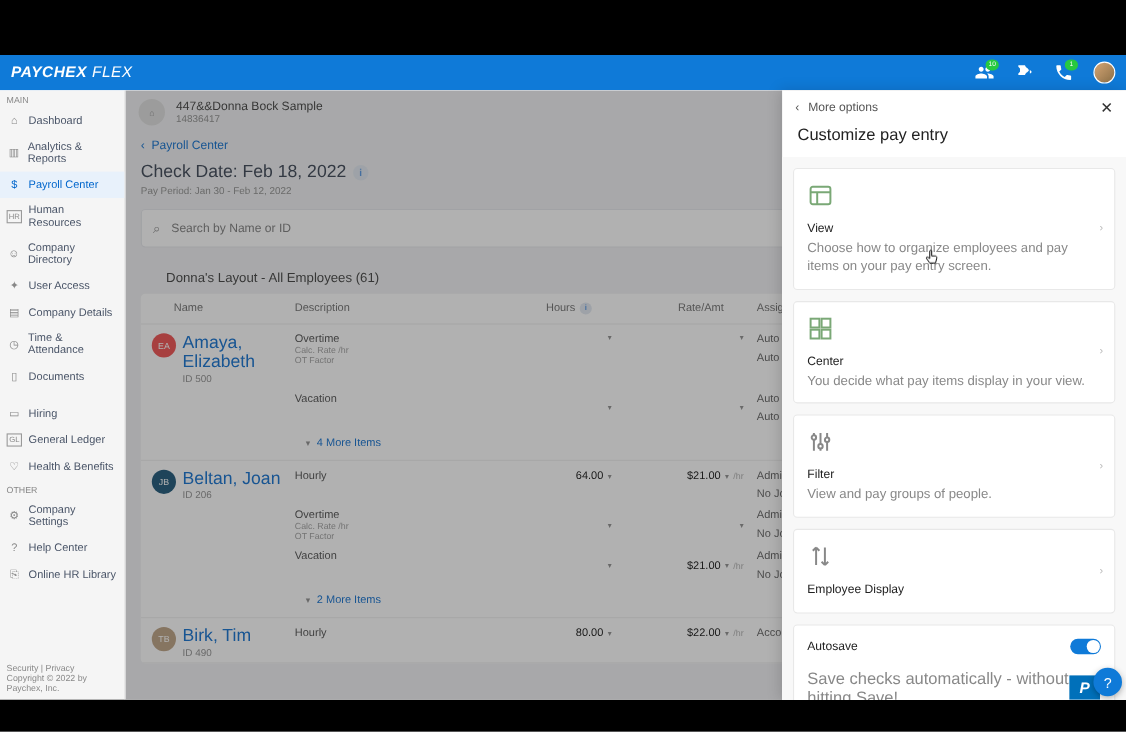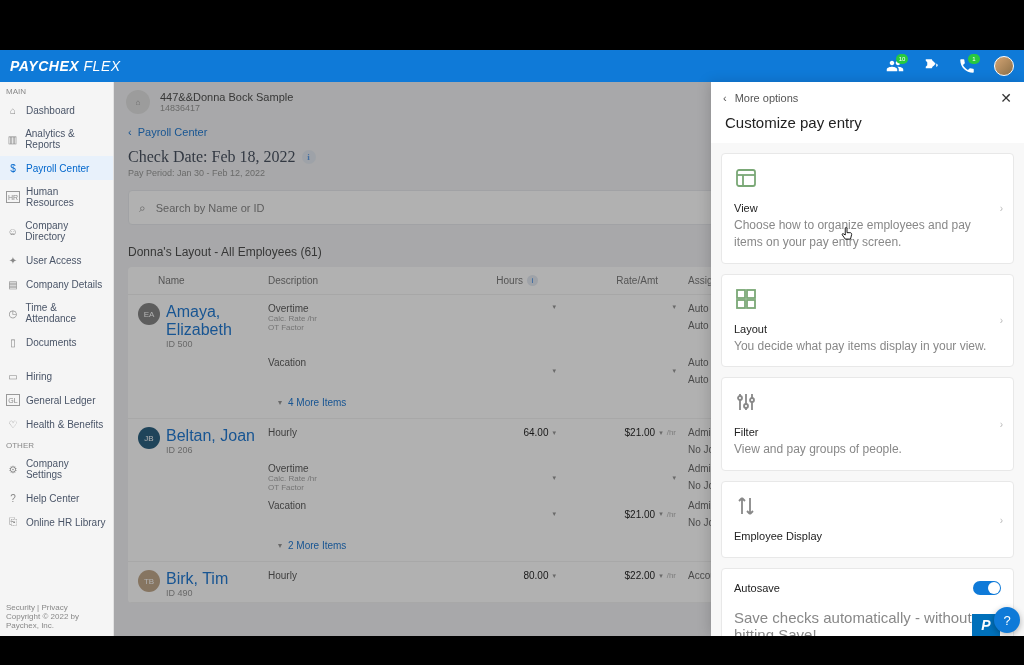--- a/index.html
+++ b/index.html
@@ -21,40 +21,40 @@
     .nav-item.active .nav-icon { color: #0066cc; }
     .sidebar-footer { margin-top: auto; padding: 6px; font-size: 8px; color: #888; }
     .main { flex: 1; background: #f0f1f3; position: relative; overflow: hidden; }
     .dim-overlay { position: absolute; inset: 0; background: rgba(60,60,60,0.4); z-index: 5; }
     .main-content { padding: 0; }
     .company-row { display: flex; align-items: center; gap: 10px; padding: 8px 12px; background: #f0f1f3; }
     .company-avatar { width: 24px; height: 24px; border-radius: 50%; background: #dcdcdc; display: flex; align-items: center; justify-content: center; font-size: 8px; color: #888; }
     .company-name { font-size: 11px; color: #333; }
     .company-id { font-size: 9px; color: #888; }
     .breadcrumb { padding: 4px 14px; display: flex; align-items: center; gap: 6px; color: #0066cc; font-size: 11px; }
-    .page-title { padding: 6px 14px 2px; font-size: 16px; color: #2d3748; display: flex; align-items: center; gap: 6px; font-family: Liberation Serif, serif; }
+    .page-title { padding: 6px 14px 2px; font-size: 16px; color: #2d3748; display: flex; align-items: center; gap: 6px; }
     .page-period { padding: 0 14px 12px; font-size: 9px; color: #888; }
     .info-icon { width: 14px; height: 14px; border-radius: 50%; background: #e0e7f0; color: #4a90e2; display: inline-flex; align-items: center; justify-content: center; font-size: 9px; font-weight: bold; }
     .search-row { background: #fff; border: 1px solid #e5e7eb; border-radius: 4px; margin: 0 14px; padding: 6px 10px; display: flex; align-items: center; gap: 10px; }
     .search-input { border: none; outline: none; flex: 1; font-size: 11px; color: #333; }
     .search-icon { color: #888; font-size: 12px; }
     .search-btn { background: #a7c7a7; border: none; color: #fff; padding: 5px 18px; border-radius: 3px; font-size: 10px; cursor: pointer; }
-    .layout-title { padding: 20px 14px 8px; font-size: 12px; color: #333; }
+    .layout-title { padding: 20px 14px 8px; font-size: 12px; color: #333; margin-left: 23px; }
     .table-wrap { background: #fff; margin: 0 14px; border-radius: 4px; overflow: hidden; }
     .table-header { display: flex; padding: 8px 0; border-bottom: 1px solid #eee; font-size: 10px; color: #666; }
     .th-name { width: 140px; padding-left: 30px; }
     .th-desc { width: 200px; }
     .th-hours { width: 100px; text-align: right; padding-right: 30px; display: flex; justify-content: flex-end; align-items: center; gap: 4px; }
     .th-rate { width: 120px; text-align: right; padding-right: 30px; }
     .th-assign { flex: 1; }
     .emp-block { border-bottom: 1px solid #f0f0f0; }
     .emp-row { display: flex; align-items: flex-start; padding: 8px 0 4px; font-size: 10px; }
     .emp-name-cell { width: 140px; padding-left: 10px; display: flex; gap: 6px; align-items: flex-start; }
     .emp-avatar { width: 22px; height: 22px; border-radius: 50%; display: flex; align-items: center; justify-content: center; font-size: 8px; color: #fff; flex-shrink: 0; }
-    .emp-avatar.pink { background: #737373; }
+    .emp-avatar.pink { background: #ef4444; }
     .emp-avatar.teal { background: #0c4a6e; }
     .emp-avatar.brown { background: #b89b7a; }
     .emp-name { color: #0066cc; font-size: 16px; }
     .emp-id { color: #888; font-size: 9px; }
     .desc-cell { width: 200px; color: #444; }
     .desc-sub { color: #999; font-size: 8px; }
     .hours-cell { width: 100px; text-align: left; padding-right: 12px; display: flex; justify-content: flex-end; align-items: center; gap: 4px; }
     .rate-cell { width: 120px; text-align: right; padding-right: 12px; display: flex; justify-content: flex-end; align-items: center; gap: 4px; }
     .rate-unit { color: #aaa; font-size: 8px; }
     .assign-cell { flex: 1; color: #555; }
@@ -344,21 +344,21 @@
       <div class="option-card">
         <div class="opt-icon">
           <svg viewBox="0 0 24 24" fill="none" stroke="#7aa876" stroke-width="1.8">
             <rect x="3" y="3" width="8" height="8"></rect>
             <rect x="13" y="3" width="8" height="8"></rect>
             <rect x="3" y="13" width="8" height="8"></rect>
             <rect x="13" y="13" width="8" height="8"></rect>
           </svg>
         </div>
         <div style="flex:1;">
-          <div class="opt-title">Layout</div>
+          <div class="opt-title">Center</div>
           <div class="opt-desc">You decide what pay items display in your view.</div>
         </div>
         <div class="opt-chevron">›</div>
       </div>
       <div class="option-card">
         <div class="opt-icon">
           <svg viewBox="0 0 24 24" fill="none" stroke="#888" stroke-width="1.8">
             <line x1="6" y1="4" x2="6" y2="20"></line>
             <line x1="12" y1="4" x2="12" y2="20"></line>
             <line x1="18" y1="4" x2="18" y2="20"></line>

